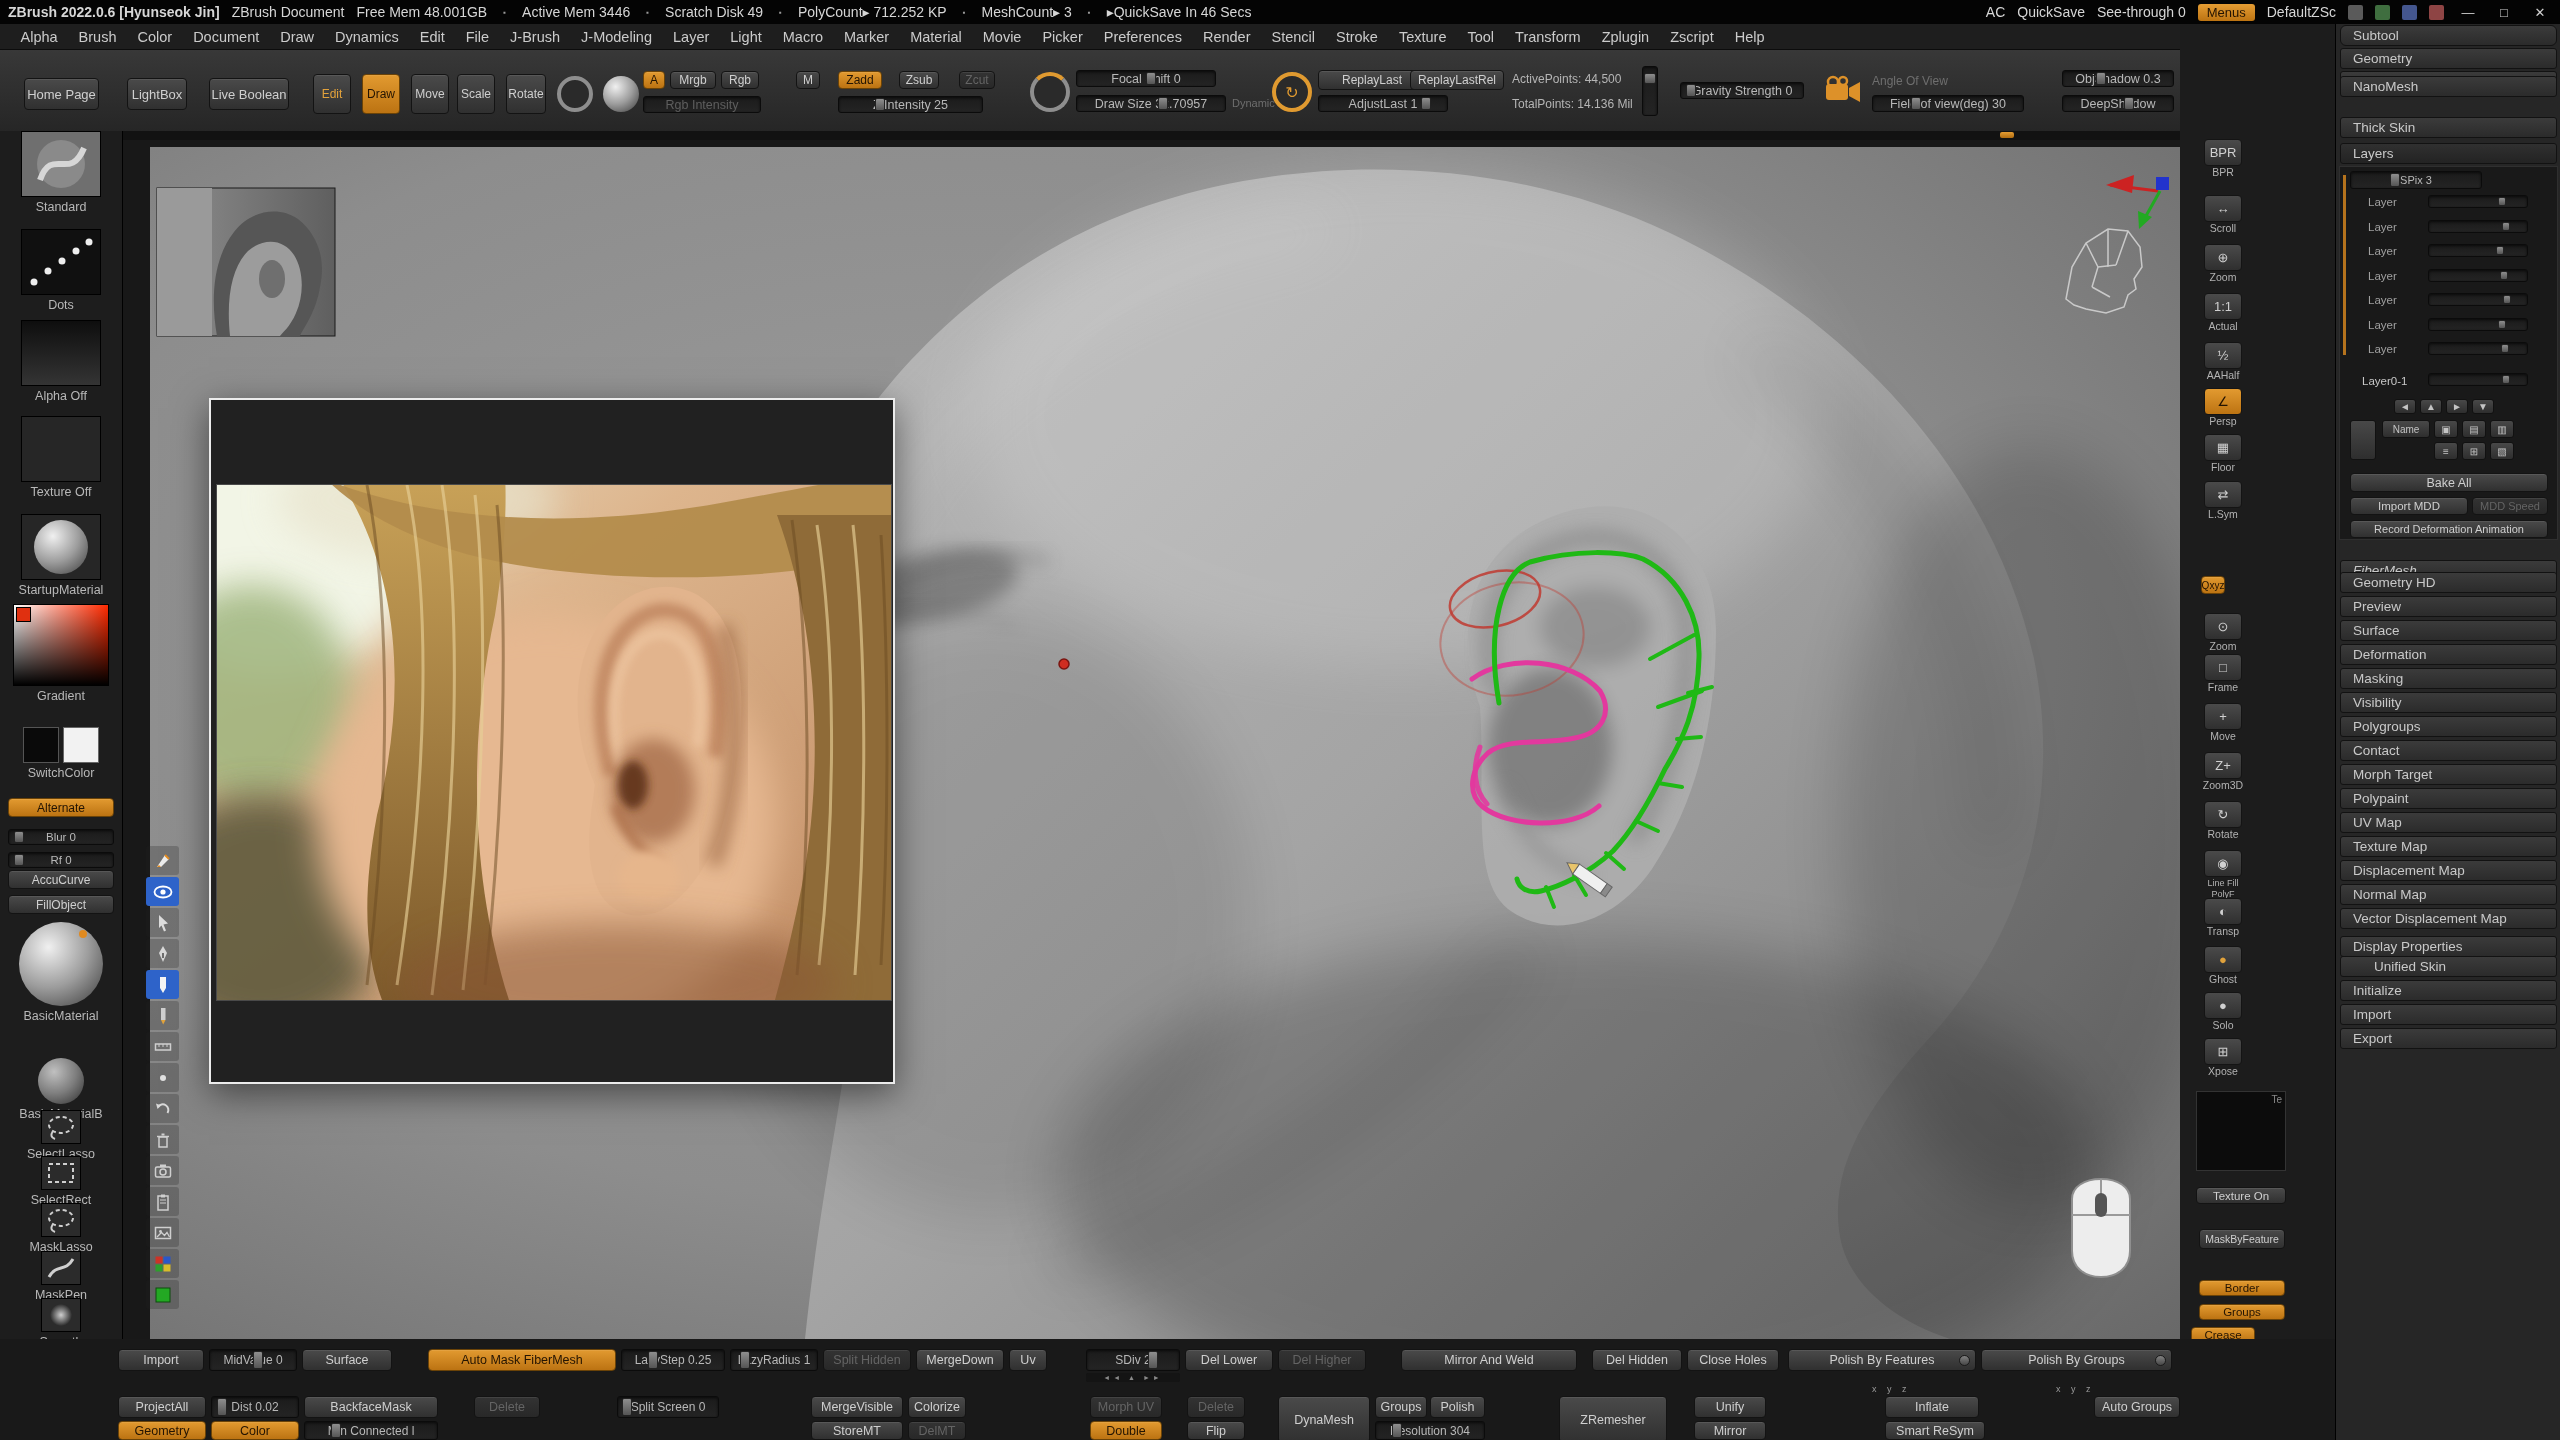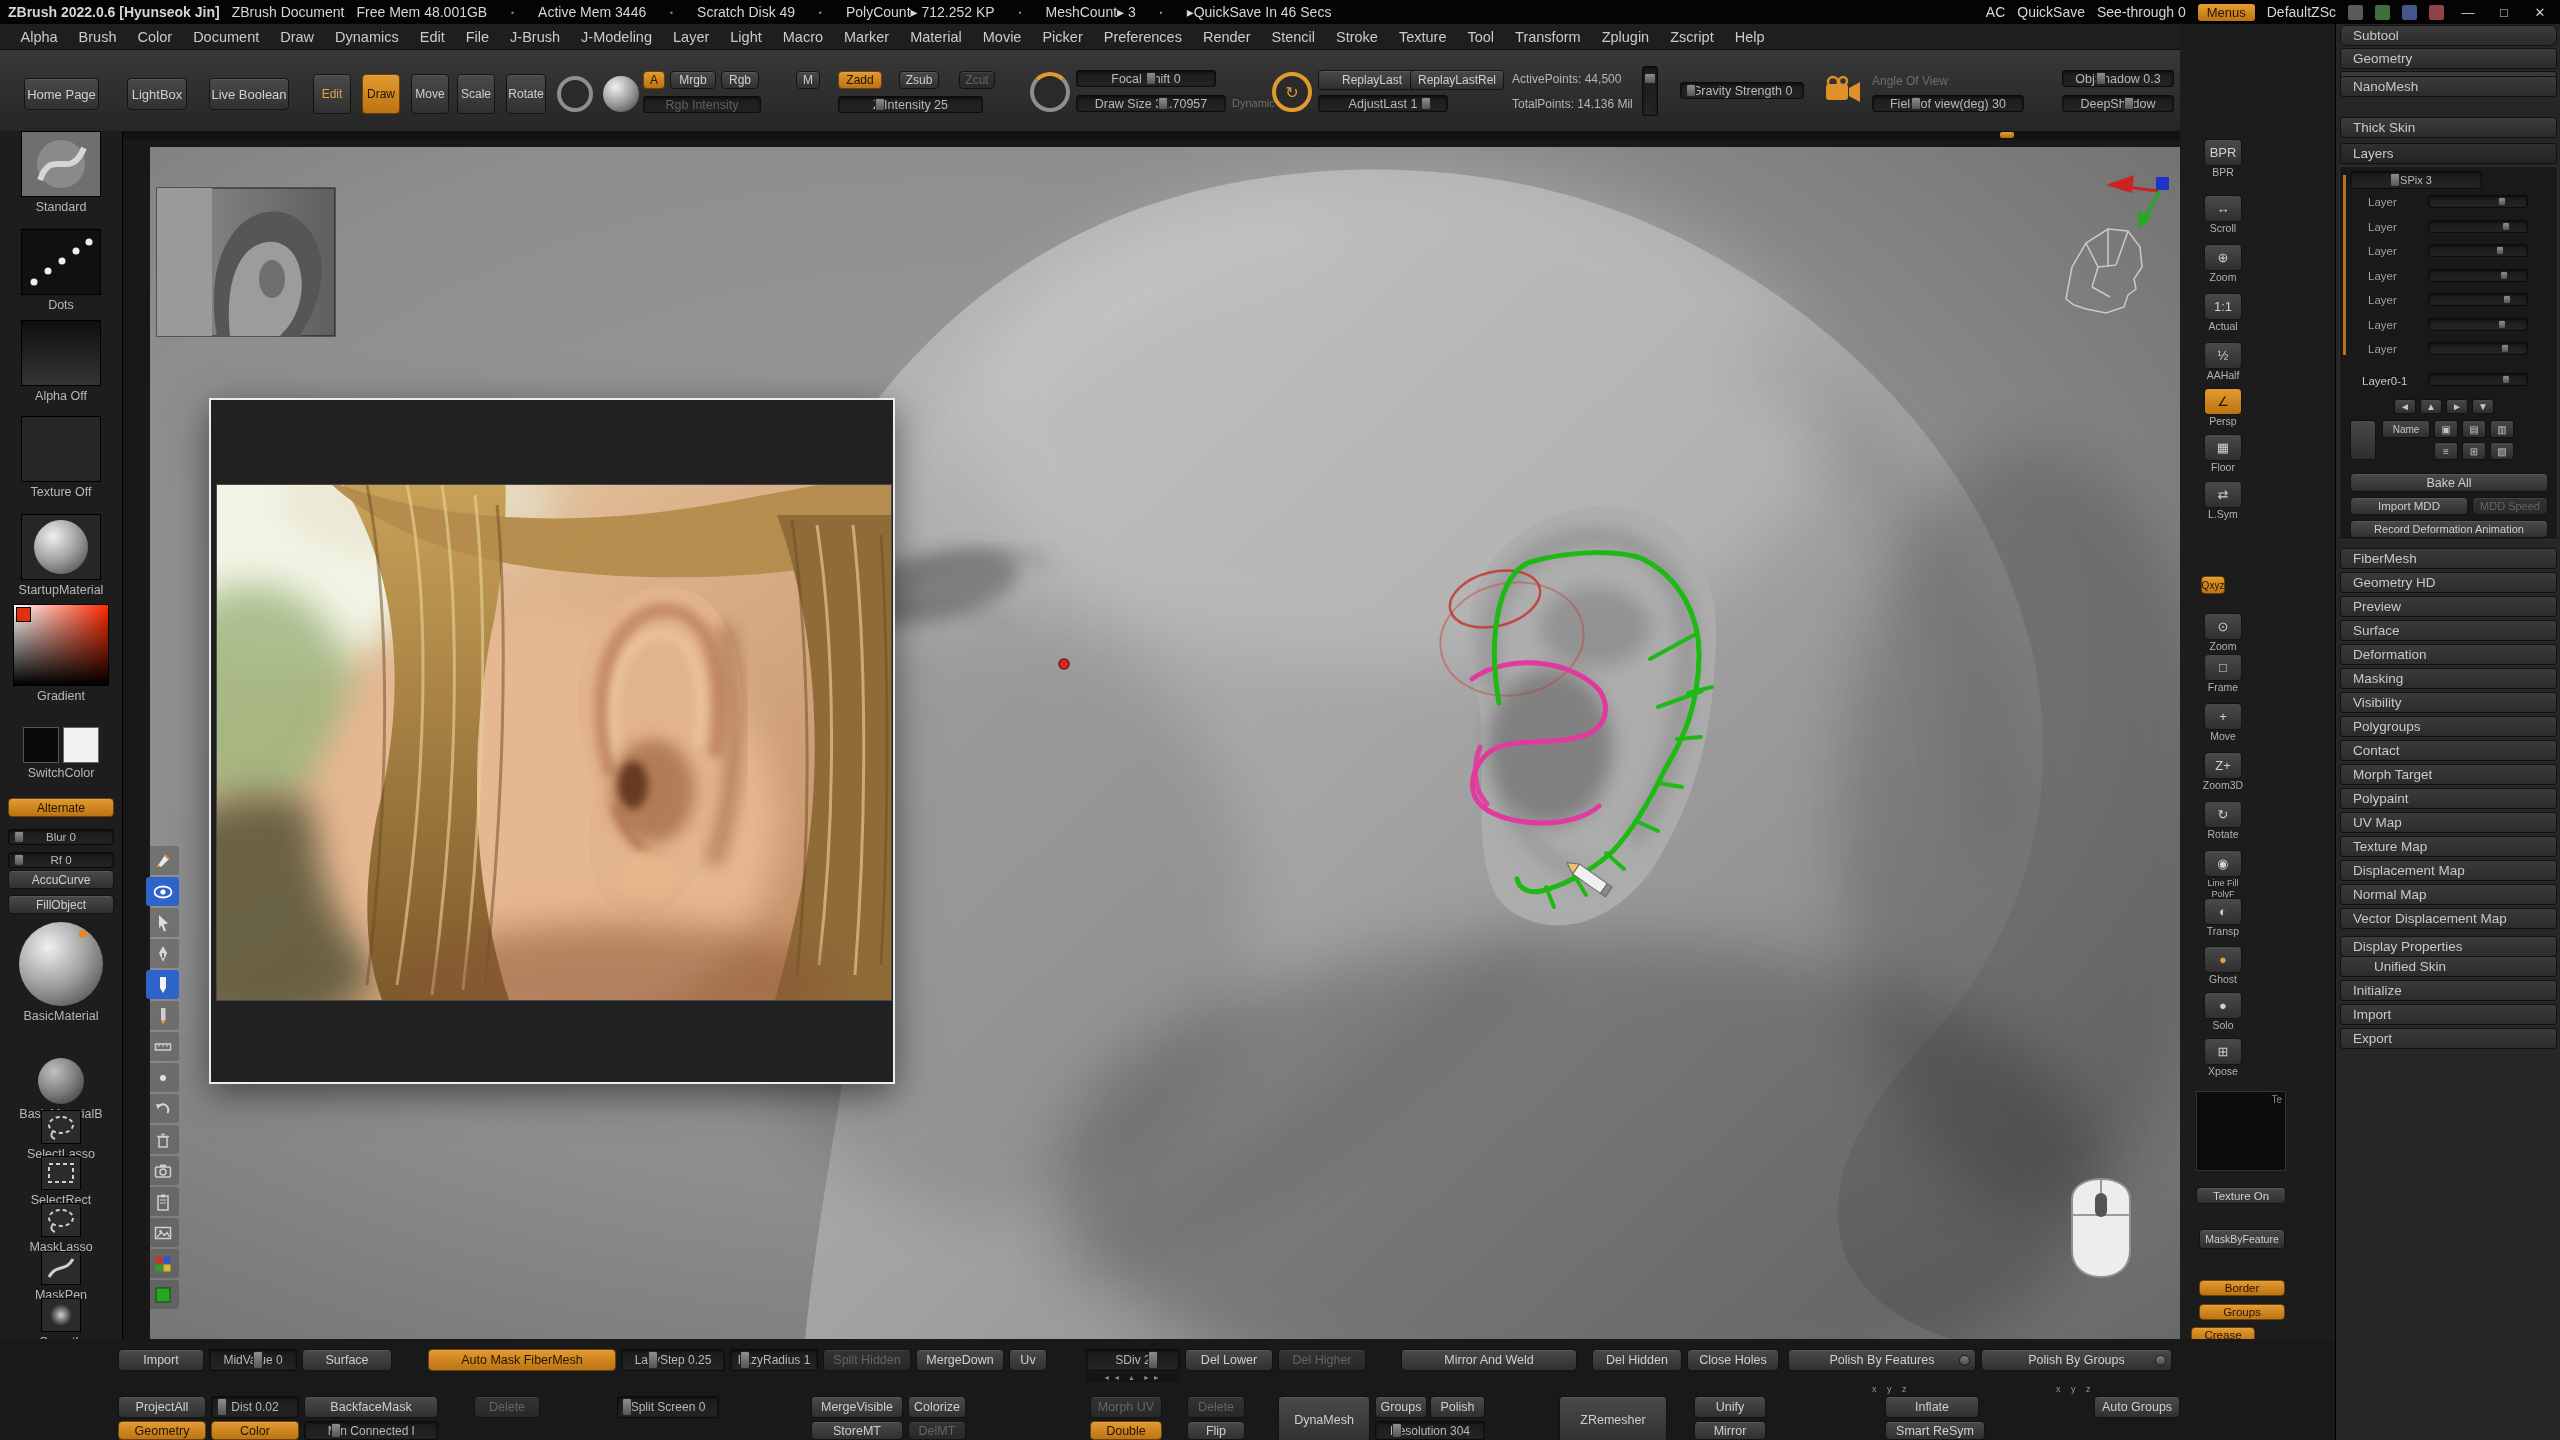--- a/index.html
+++ b/index.html
@@ -1,21 +1,21 @@
 <!DOCTYPE html>
 <html><head>
 <meta charset="utf-8">
 <style>
   html,body{margin:0;padding:0;width:2560px;height:1440px;overflow:hidden;background:#181818;
     font-family:"Liberation Sans",sans-serif;color:#c6c6c6;}
   .abs{position:absolute;}
   
   #title-bar{position:absolute;left:0;top:0;width:2560px;height:24px;background:#040404;display:flex;
     align-items:center;font-size:14px;color:#d6d6d6;padding:0 8px;box-sizing:border-box;gap:12px;white-space:nowrap;}
-  #title-stats{display:flex;align-items:center;gap:24px;}
+  #title-stats{display:flex;align-items:center;gap:16px;}
   .tsep{color:#9a9a9a;font-size:8px;}
   .menus-btn{background:linear-gradient(#e59d33,#bc7312);color:#231302;border-radius:3px;padding:1px 9px;font-size:13px;}
   .tb-ico{width:15px;height:15px;border-radius:2px;display:inline-block;}
   .winbtn{width:24px;text-align:center;font-size:13px;color:#cfcfcf;}
   
   #menu-bar{position:absolute;left:0;top:24px;width:2335px;height:26px;background:#1e1e1e;display:flex;
     align-items:center;padding-left:10px;box-sizing:border-box;border-bottom:1px solid #0c0c0c;}
   .menu-item{padding:0 10.5px;font-size:14.5px;color:#cbcbcb;}
   
   #top-shelf{position:absolute;left:0;top:50px;width:2180px;height:81px;background:linear-gradient(#383838,#262626);
@@ -764,21 +764,21 @@
       <div class="mini-btn" style="left: 122px; top: 253px; width: 24px; height: 18px;">▤</div>
       <div class="mini-btn" style="left: 150px; top: 253px; width: 24px; height: 18px;">▥</div>
       <div class="mini-btn" style="left: 94px; top: 275px; width: 24px; height: 18px;">≡</div>
       <div class="mini-btn" style="left: 122px; top: 275px; width: 24px; height: 18px;">⊞</div>
       <div class="mini-btn" style="left: 150px; top: 275px; width: 24px; height: 18px;">▧</div>
       <div class="zbtn" style="left: 10px; top: 306px; width: 198px; height: 19px; font-size: 12.5px; position: absolute;">Bake All</div>
       <div class="zbtn" style="left: 10px; top: 330px; width: 118px; height: 18px; font-size: 11.5px; position: absolute;">Import MDD</div>
       <div class="zbtn disabled" style="left: 132px; top: 330px; width: 76px; height: 18px; font-size: 11px; position: absolute;">MDD Speed</div>
       <div class="zbtn" style="left: 10px; top: 353px; width: 198px; height: 18px; font-size: 11px; position: absolute;">Record Deformation Animation</div>
     </div>
-    <div class="prow" style="top: 524px;">FiberMesh</div>
+    <div class="prow" style="top: 536px; font-style: italic;">FiberMesh</div>
     <div class="prow" style="top: 548px;">Geometry HD</div>
     <div class="prow" style="top: 572px;">Preview</div>
     <div class="prow" style="top: 596px;">Surface</div>
     <div class="prow" style="top: 620px;">Deformation</div>
     <div class="prow" style="top: 644px;">Masking</div>
     <div class="prow" style="top: 668px;">Visibility</div>
     <div class="prow" style="top: 692px;">Polygroups</div>
     <div class="prow" style="top: 716px;">Contact</div>
     <div class="prow" style="top: 740px;">Morph Target</div>
     <div class="prow" style="top: 764px;">Polypaint</div>

